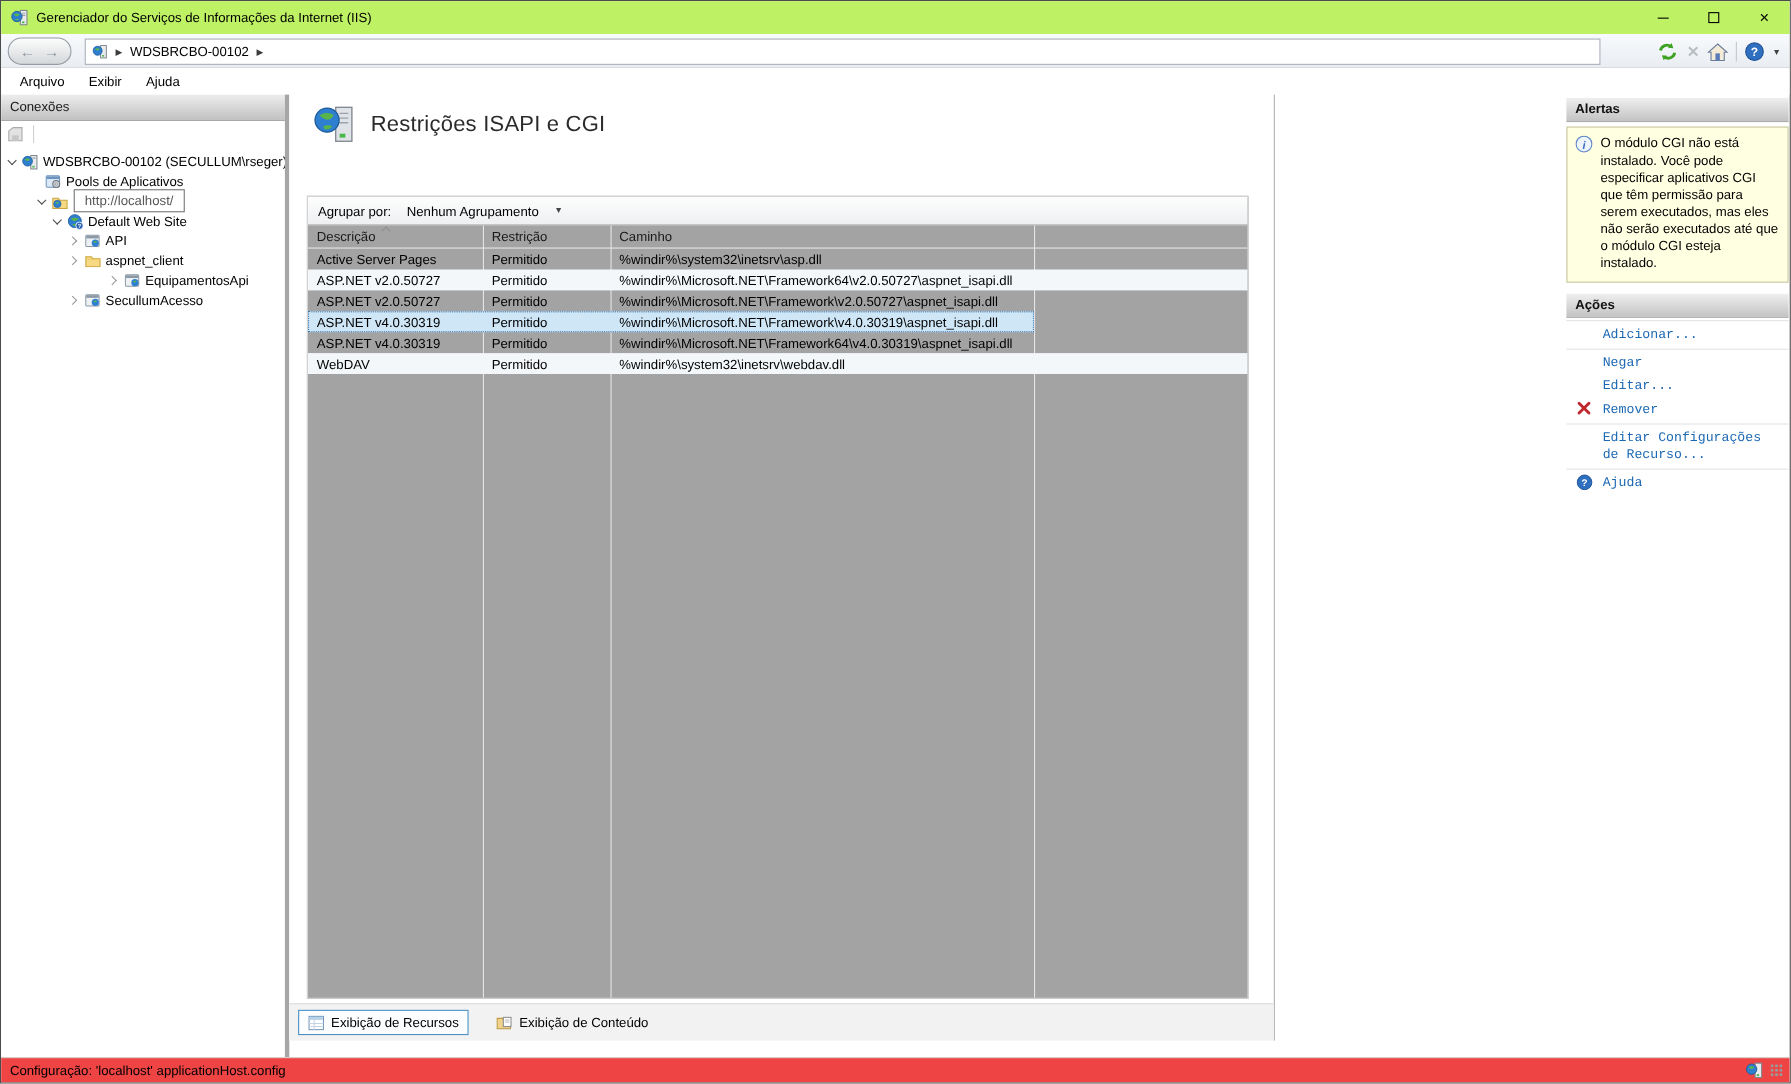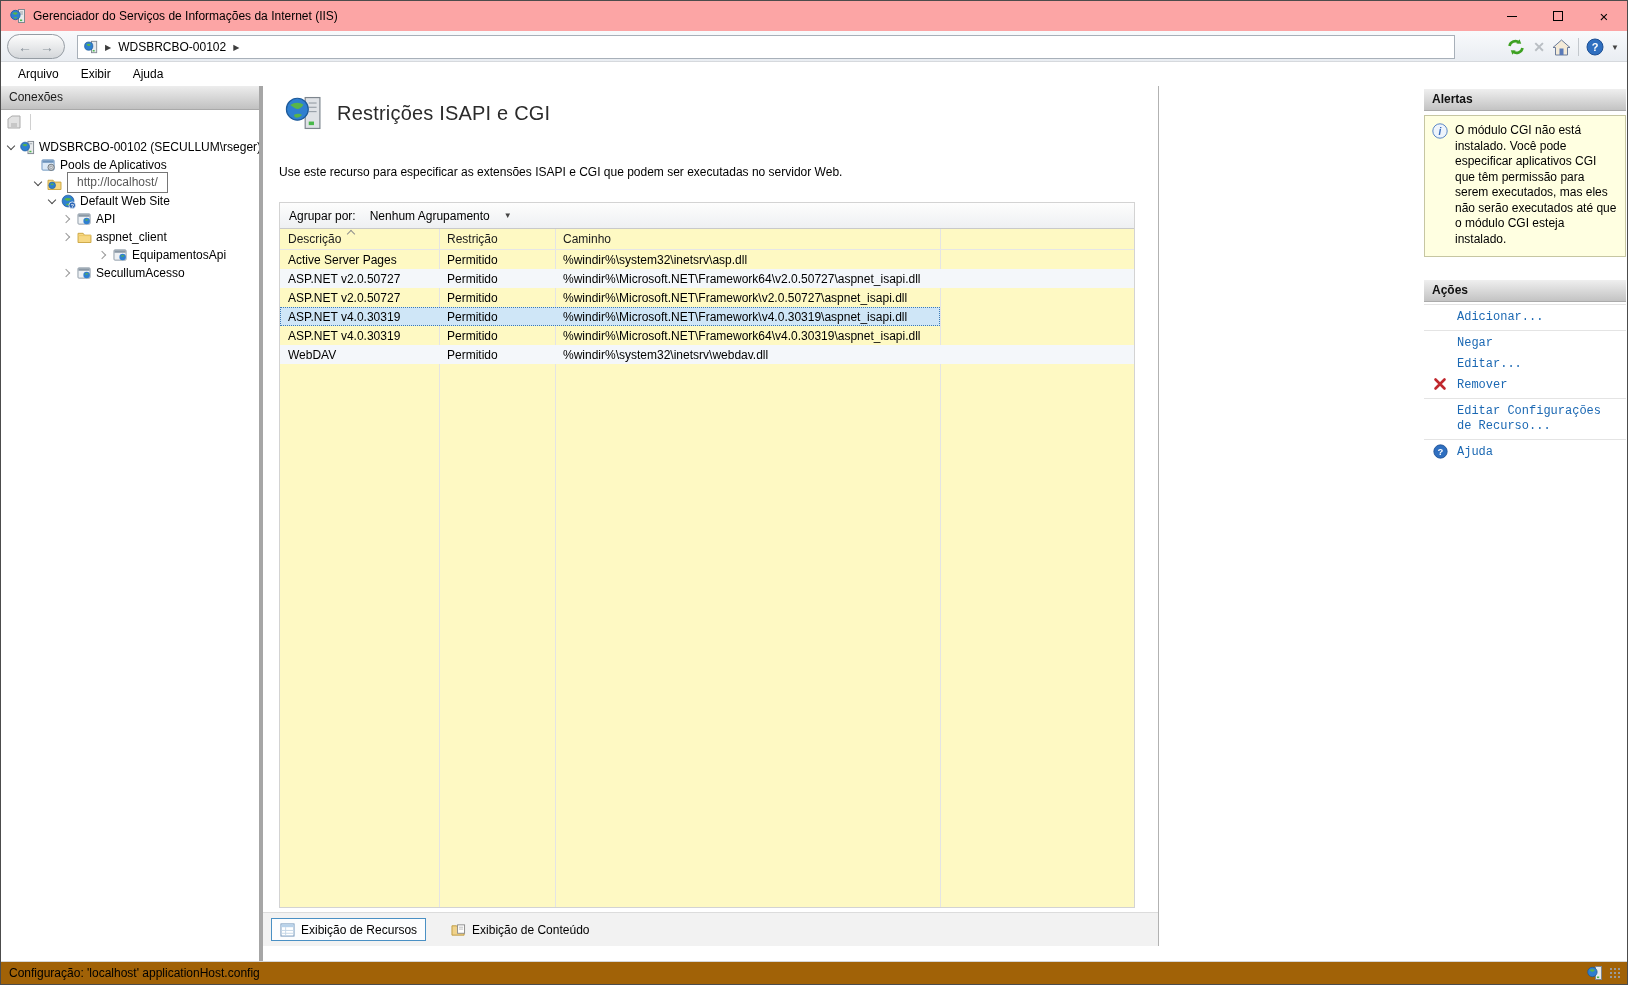--- a/index.html
+++ b/index.html
@@ -6,21 +6,21 @@
   html,body { width:1628px; height:985px; }
   body {
     font-family:"Liberation Sans", sans-serif;
     font-size:12px; color:#000; background:#fff;
     position:relative; overflow:hidden;
     border:1px solid #4c4c4c;
   }
   svg { display:block; }
 
   
-  .titlebar { position:absolute; top:0; left:0; right:0; height:30px; background:#fca5a5; display:flex; align-items:center; }
+  .titlebar { position:absolute; top:0; left:0; right:0; height:30px; background:#bef264; display:flex; align-items:center; }
   .titlebar .app-icon { margin:0 7px 0 9px; }
   .title-text { font-size:12px; color:#000; }
   .win-controls { margin-left:auto; display:flex; height:100%; }
   .win-btn { width:46px; height:100%; display:flex; align-items:center; justify-content:center; }
   .glyph-min { width:10px; border-top:1px solid #000; }
   .glyph-max { width:10px; height:10px; border:1px solid #000; }
   .glyph-close { font-size:15px; line-height:1; color:#000; }
 
   
   .toolbar-row { position:absolute; top:30px; left:0; right:0; height:31px;
@@ -61,21 +61,21 @@
   .chev.col::before { border-top:1.4px solid #9a9a9a; border-right:1.4px solid #9a9a9a; transform:rotate(45deg); top:2px; left:0; }
   .tree-tooltip { position:absolute; left:66px; top:86px; background:#fff; border:1px solid #767676;
     padding:2px 9px 3px 9px; color:#575757; z-index:6; white-space:nowrap; }
 
   .center-panel { position:absolute; left:262px; top:85px; width:896px; bottom:38px; background:#fff;
     border-right:1px solid #b2b2b2; }
   .feature-head { position:absolute; left:22px; top:8px; display:flex; align-items:center; gap:14px; }
   .feature-title { font-size:20px; font-weight:300; color:#2b2b2b; letter-spacing:.2px; }
   .feature-desc { position:absolute; left:16px; top:79px; color:#000; }
 
-  .list-block { position:absolute; left:16px; right:23px; top:92px; bottom:38px; border:1px solid #d3d3d3; background:#fef9c3;margin-top:24px; }
+  .list-block { position:absolute; left:16px; right:23px; top:92px; bottom:38px; border:1px solid #d3d3d3; background:#a3a3a3; }
   .group-toolbar { height:26px; background:linear-gradient(#fdfdfd,#eef0f2); border-bottom:1px solid #c9c9c9;
     display:flex; align-items:center; padding-left:9px; gap:8px; }
   .group-dd { display:flex; align-items:center; gap:14px; padding:2px 6px; }
   .col-line { position:absolute; top:26px; bottom:0; width:1px; background:#e4e4e4; }
   .cl1 { left:159px; } .cl2 { left:275px; } .cl3 { left:660px; }
   .list-header { position:absolute; top:26px; left:0; right:0; height:21px; border-bottom:1px solid #e6e6e6;
     display:flex; align-items:flex-end; padding-bottom:3px; color:#1a1a1a; }
   .hc1 { width:159px; padding-left:8px; } .hc2 { width:116px; padding-left:8px; } .hc3 { flex:1; padding-left:8px; }
   .sort-caret { position:absolute; left:68px; top:2px; width:7px; height:7px; }
   .sort-caret::before { content:""; position:absolute; width:5px; height:5px; border-top:1.2px solid #8f8f8f;
@@ -91,27 +91,27 @@
     border-top:1px solid #dcdcdc; display:flex; align-items:center; padding-left:8px; gap:17px; }
   .tab { display:flex; align-items:center; gap:6px; padding:3px 8px; height:23px; white-space:nowrap; }
   .tab.active { background:#fcfdfe; border:1px solid #4a90c4; }
 
   .right-panel { position:absolute; left:1423px; width:202px; top:88px; bottom:23px; background:#fff; }
   .rp-header { height:22px; background:linear-gradient(#efefef,#c3c3c3); border-bottom:1px solid #ababab;
     font-weight:bold; padding:3px 8px; color:#111; }
   .alert-box { margin-top:4px; border:1px solid #c6c6a2; background:#ffffe1; padding:7px 6px 9px 7px;
     display:flex; gap:7px; align-items:flex-start; }
   .alert-text { line-height:15.5px; color:#000; }
-  .actions-header { margin-top:23px; }
+  .actions-header { margin-top:10px; }
   .actions-list { }
   .action-sep { border-top:1px solid #e4e4e4; margin:2px 0; }
   .action-item { position:relative; padding:3px 4px 3px 33px; color:#1b68b3; line-height:15px;font-family:Liberation Mono, monospace; }
   .action-item .ai-icon { position:absolute; left:9px; top:2px; }
 
-  .statusbar { position:absolute; left:0; right:0; bottom:0; height:23px; background:#a16207;
+  .statusbar { position:absolute; left:0; right:0; bottom:0; height:23px; background:#ef4444;
     border-top:1px solid #d6d6d6; display:flex; align-items:center; padding:0 6px 0 8px;justify-content:center; }
   .statusbar .grow { flex:1; }
   .grip { width:12px; height:12px; margin-left:6px;
     background-image:radial-gradient(#9a9a9a 1.2px, transparent 1.3px); background-size:4px 4px; background-position:right bottom; }
 </style>
 </head>
 <body>
 
 <div class="titlebar">
   <span class="app-icon">
@@ -310,21 +310,20 @@
         <line x1="10" y1="5.6" x2="13.3" y2="5.6" stroke="#9aa2aa" stroke-width=".5"></line>
         <line x1="10" y1="7.4" x2="13.3" y2="7.4" stroke="#9aa2aa" stroke-width=".5"></line>
         <rect x="10" y="11.6" width="2.2" height="1.5" fill="#49b84a"></rect>
         <circle cx="5.2" cy="6.4" r="4.6" fill="#2f7fd0" stroke="#1d5a9a" stroke-width=".5"></circle>
         <path d="M2.2 4.6 Q5 2.9 7.8 4.4 Q6.2 7 4.2 6 Z" fill="#59b548"></path>
         <path d="M3.7 8.8 Q5.7 7.9 7.2 8.8 Q5.7 10.4 4.2 9.8 Z" fill="#59b548"></path>
       </svg>
     </span>
     <span class="feature-title">Restrições ISAPI e CGI</span>
   </div>
-  <div class="feature-desc">Use este recurso para especificar as extensões ISAPI e CGI que podem ser executadas no servidor Web.</div>
 
   <div class="list-block">
     <div class="group-toolbar">
       <span>Agrupar por:</span>
       <span class="group-dd">
         <span>Nenhum Agrupamento</span>
         <span class="dd-caret">▼</span>
       </span>
     </div>
     <span class="col-line cl1"></span>

